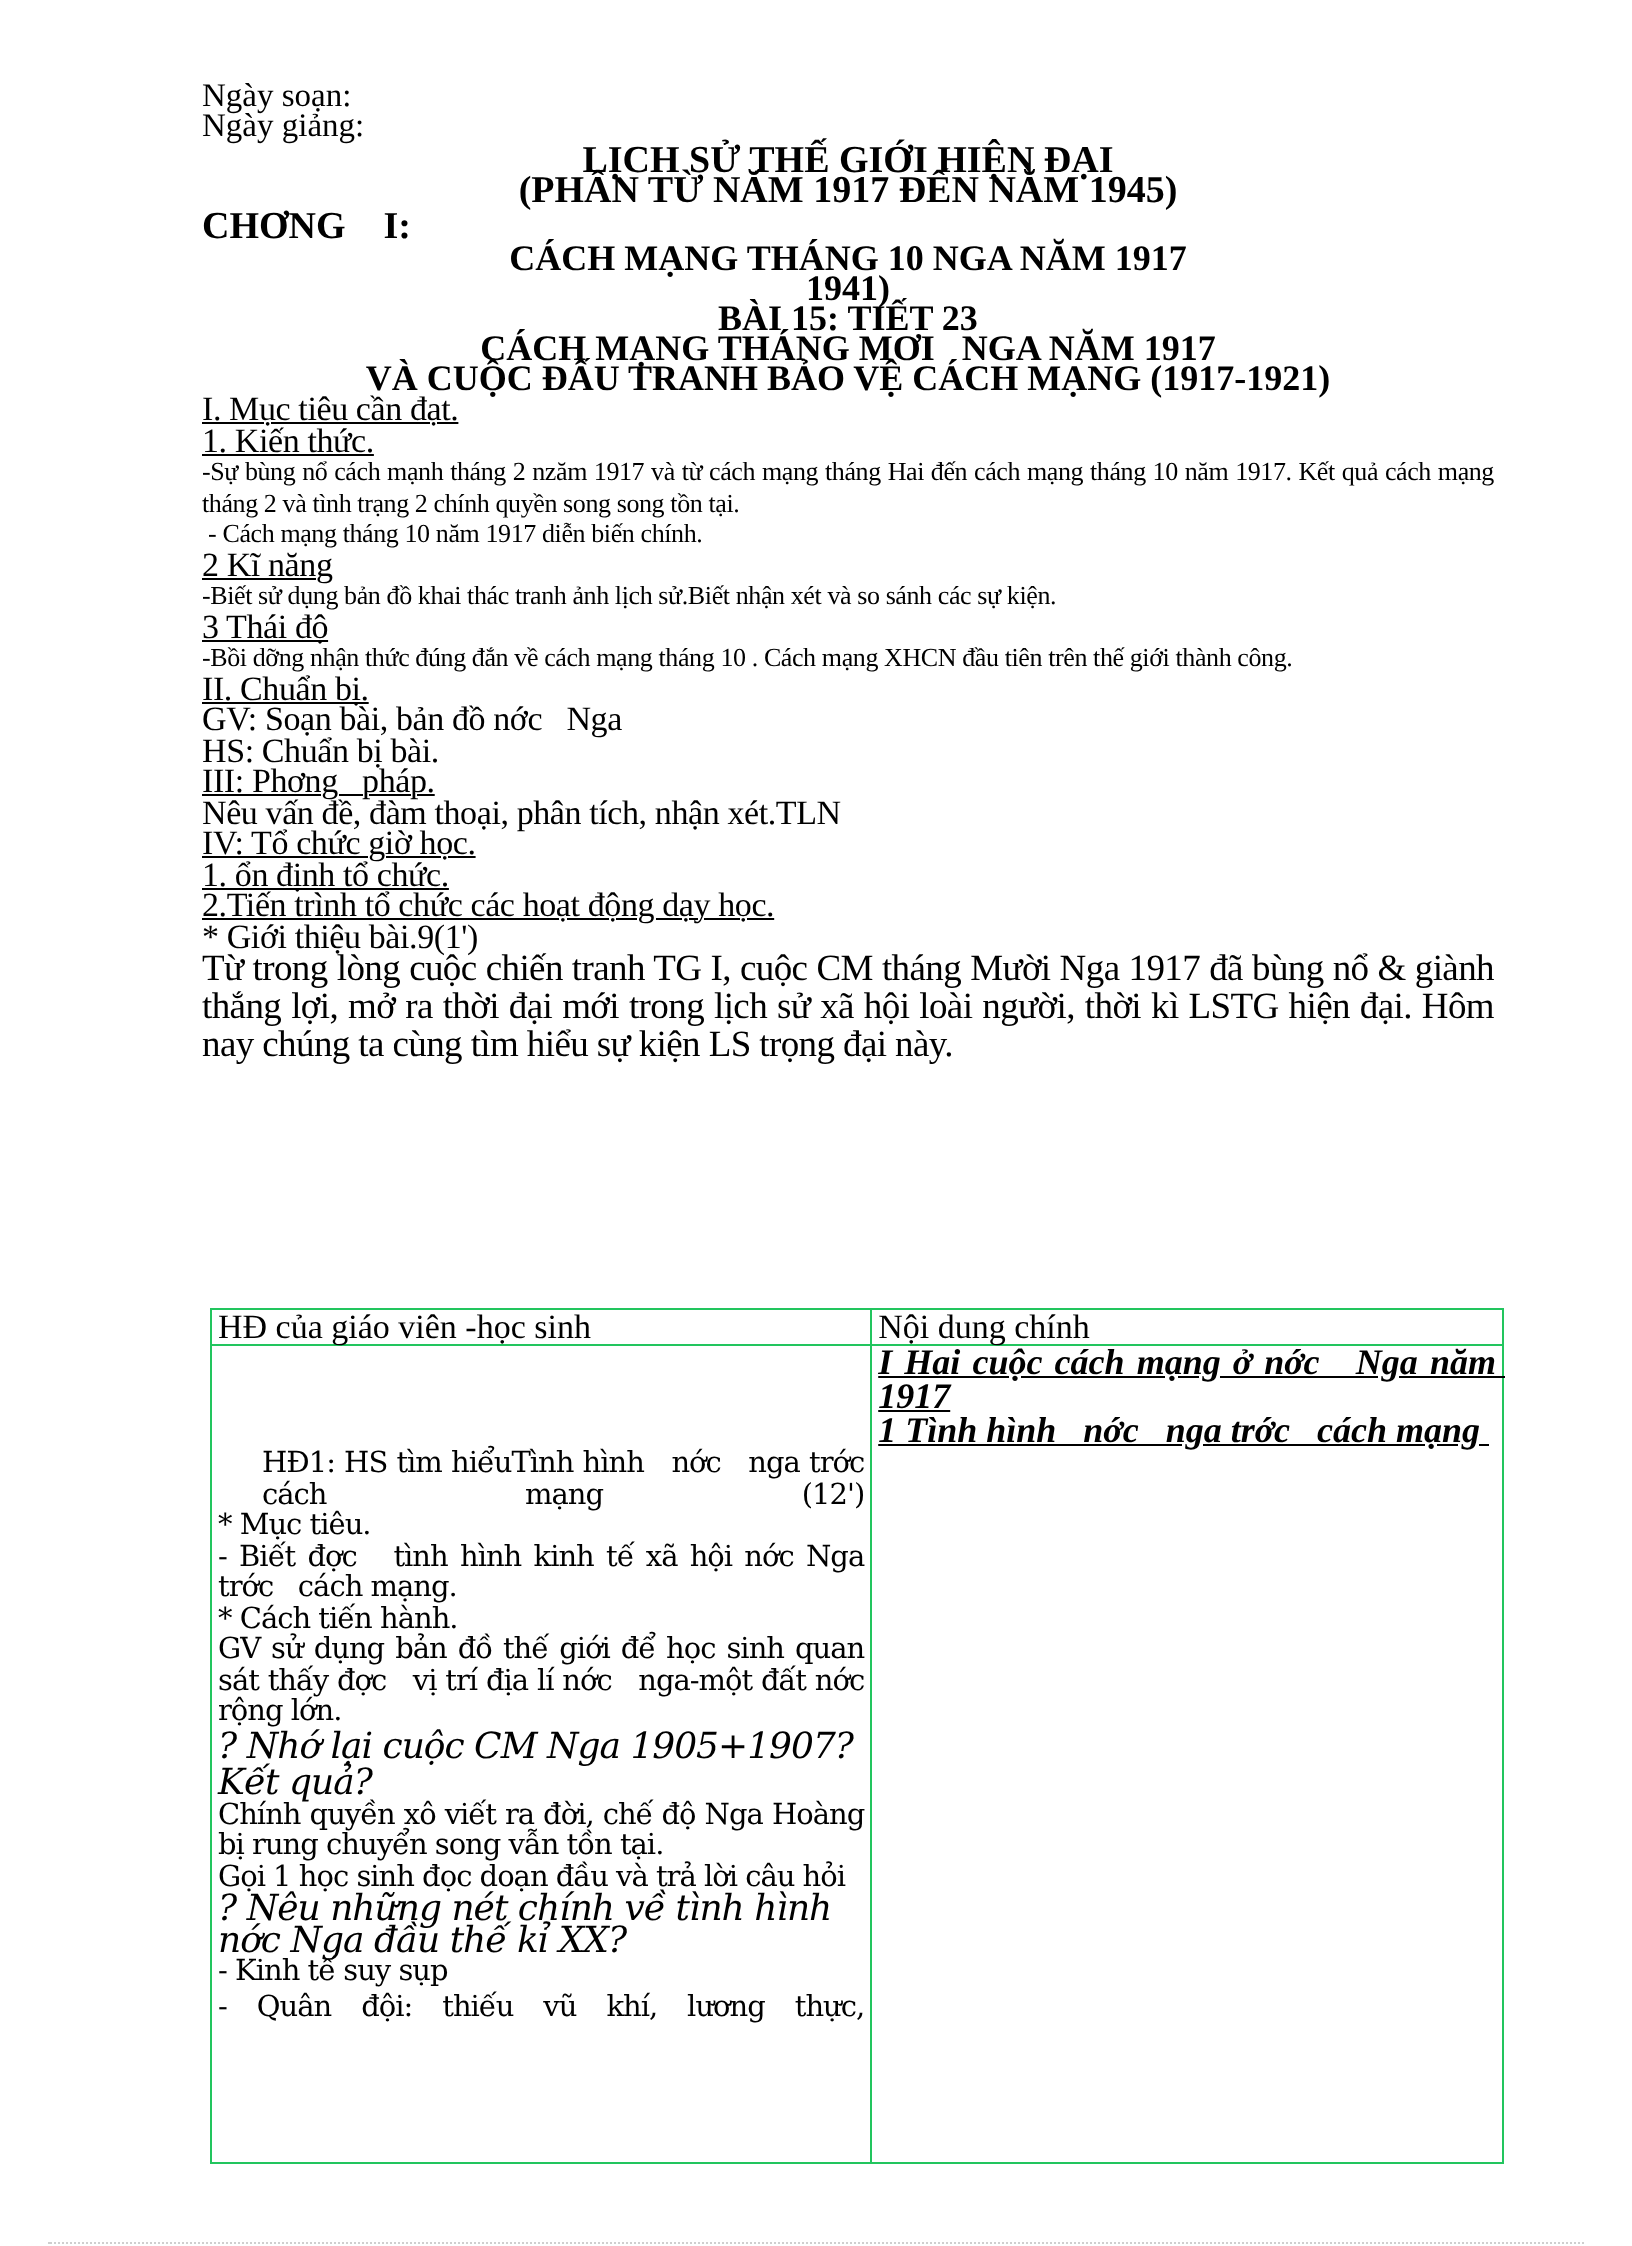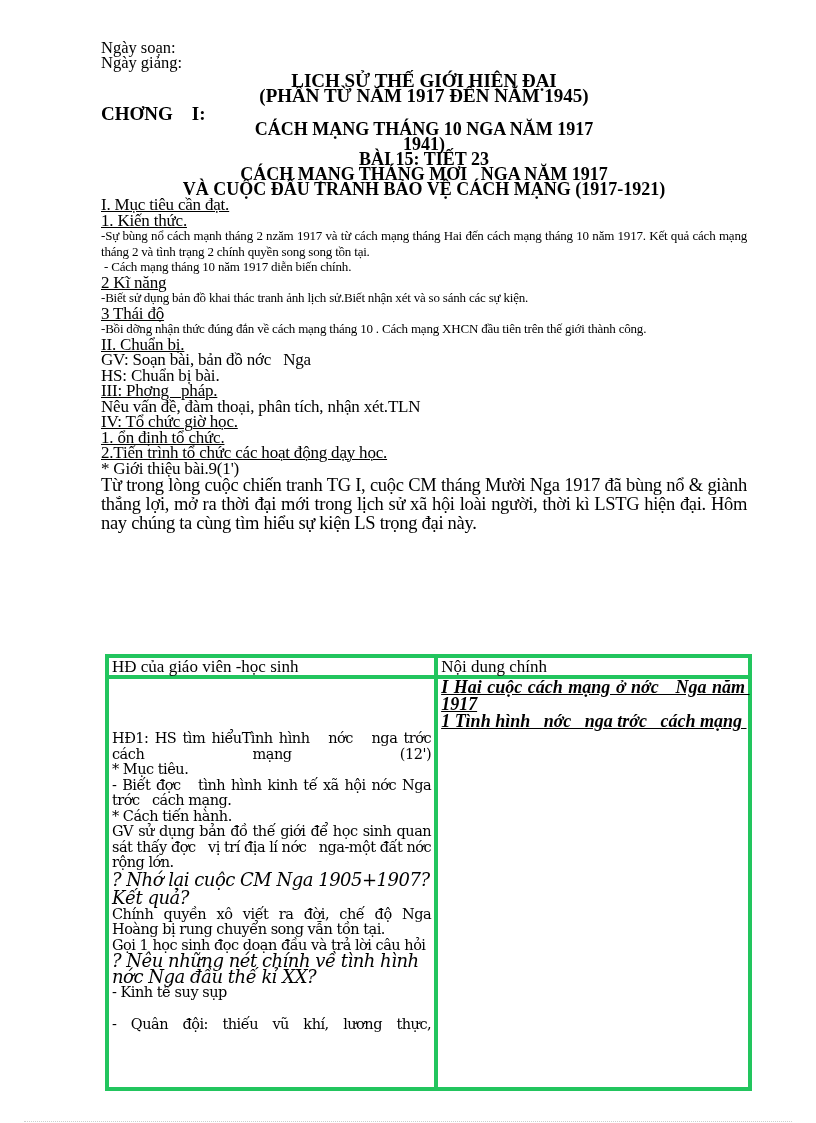--- a/index.html
+++ b/index.html
@@ -8,21 +8,21 @@
   .page { position: absolute; left: 101px; top: 40px; width: 646px; }
   .line { font-size: 17px; line-height: 15.5px; white-space: nowrap; letter-spacing: -0.2px; }
   .meta { font-size: 16.5px; line-height: 15px; }
   .title1 { font-size: 19px; line-height: 15px; font-weight: bold; text-align: center; }
   .chapter { font-size: 19px; font-weight: bold; line-height: 18px; margin-top: 2px; }
   .chapter-title { font-size: 18px; line-height: 15px; font-weight: bold; text-align: center; }
   .u { text-decoration: underline; text-decoration-thickness: 1px; text-underline-offset: 1px; }
   .para { font-size: 13px; line-height: 15.5px; text-align: justify; text-align-last: left; letter-spacing: -0.2px; }
   .intro { font-size: 18.5px; line-height: 19px; text-align: justify; text-align-last: left; letter-spacing: -0.3px; }
   table.lesson { position: absolute; left: 105px; top: 654px; width: 647px; border-collapse: collapse; }
-  table.lesson td { border: 4px solid #22c55e; vertical-align: top; padding: 0 3px; }
+  table.lesson td { border: 1px solid #22c55e; vertical-align: top; padding: 0 3px; }
   .th { font-size: 17px; line-height: 17px; }
   .col-left { width: 324px; }
   .col-right { width: 310px; }
   .cell-body { height: 408px; }
   .left-content { font-family: "DejaVu Serif", serif; font-size: 14.5px; line-height: 15.5px; letter-spacing: -0.5px; padding-top: 52px; }
   .left-content .j { text-align: justify; text-align-last: justify; }
   .left-content .it { font-style: italic; font-size: 18px; line-height: 18px; }
   .right-content { font-size: 18px; line-height: 17px; font-weight: bold; text-decoration: underline; text-align: justify; text-align-last: justify; }
   .right-content .last { text-align-last: left; font-style: italic; }
   .dotted-footer { position: absolute; left: 24px; right: 24px; top: 1121px; border-top: 1px dotted #cfcfcf; }
@@ -69,32 +69,32 @@
 
 <table class="lesson">
   <tbody>
       <tr>
     <td class="th col-left">HĐ của giáo viên -học sinh</td>
     <td class="th col-right">Nội dung chính</td>
   </tr>
   <tr>
     <td class="cell-body col-left">
       <div class="left-content">
-        <div class="j" style="white-space:pre-wrap;">HĐ1: HS tìm hiểuTình hình   nớc   nga trớc   cách mạng (12')</div>
+        <div class="j" style="white-space:pre-wrap;margin-left:22px;">HĐ1: HS tìm hiểuTình hình   nớc   nga trớc   cách mạng (12')</div>
         <div>* Mục tiêu.</div>
         <div class="j" style="white-space:pre-wrap;text-align-last:left;">- Biết đợc   tình hình kinh tế xã hội nớc Nga trớc   cách mạng.</div>
         <div>* Cách tiến hành.</div>
         <div class="j" style="white-space:pre-wrap;text-align-last:left;">GV sử dụng bản đồ thế giới để học sinh quan sát thấy đợc   vị trí địa lí nớc   nga-một đất nớc   rộng lớn.</div>
         <div class="it">? Nhớ lại cuộc CM Nga 1905+1907?</div>
         <div class="it">Kết quả?</div>
         <div class="j" style="text-align-last:left;">Chính quyền xô viết ra đời, chế độ Nga Hoàng bị rung chuyển song vẫn tồn tại.</div>
         <div class="j" style="text-align-last:left;">Gọi 1 học sinh đọc doạn đầu và trả lời câu hỏi</div>
         <div class="it" style="line-height:16px;">? Nêu những nét chính về tình hình nớc Nga đầu thế kỉ XX?</div>
         <div>- Kinh tế suy sụp</div>
-        <div class="j" style="margin-top:16px;">- Quân đội: thiếu vũ khí, lương thực,</div>
+        <div class="j" style="margin-top:2px;">- Quân đội: thiếu vũ khí, lương thực,</div>
       </div>
     </td>
     <td class="cell-body col-right">
       <div class="right-content">
         <div class="last" style="white-space:pre-wrap;">I Hai cuộc cách mạng ở nớc   Nga năm 1917</div>
         <div class="last" style="white-space:pre-wrap;">1 Tình hình   nớc   nga trớc   cách mạng </div>
       </div>
     </td>
   </tr>
 </tbody>

